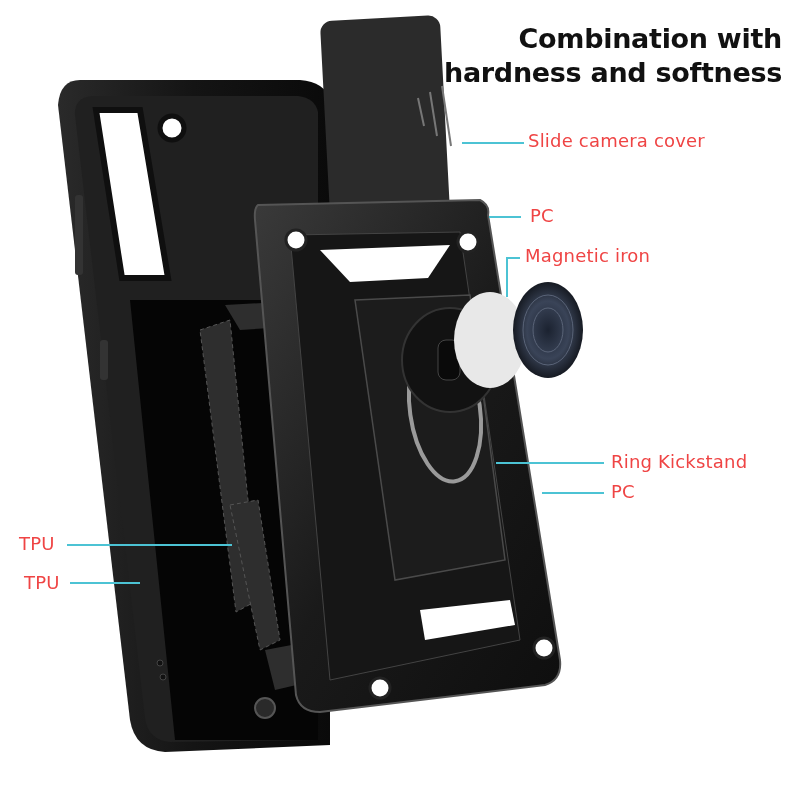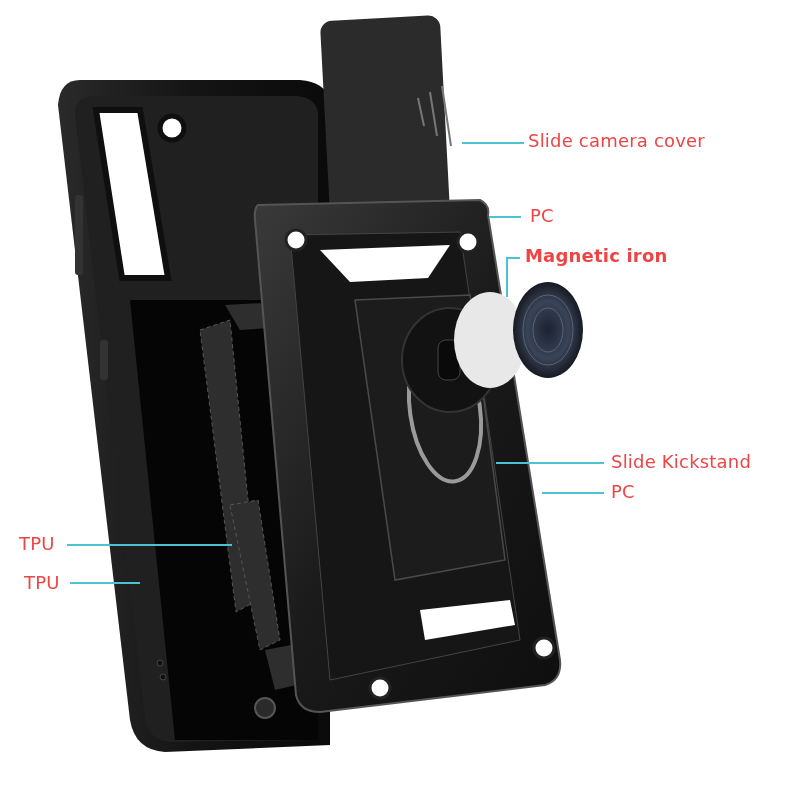--- a/index.html
+++ b/index.html
@@ -97,34 +97,36 @@
   </g>
 
   <g>
     <ellipse cx="548" cy="330" rx="35" ry="48" fill="url(#ironGrad)"></ellipse>
     <ellipse cx="548" cy="330" rx="25" ry="35" fill="none" stroke="#5a6478" stroke-width="1"></ellipse>
     <ellipse cx="548" cy="330" rx="15" ry="22" fill="none" stroke="#5a6478" stroke-width="1"></ellipse>
   </g>
 </svg>
 
 <div class="title">
+  <div>Combination with</div>
+  <div>hardness and softness</div>
 </div>
 
 <div class="line" style="left:462px; top:142px; width:62px;"></div>
 <div class="label" style="left:528px; top:130px;">Slide camera cover</div>
 
 <div class="line" style="left:489px; top:216px; width:32px;"></div>
 <div class="label" style="left:530px; top:205px;">PC</div>
 
 <div class="vline" style="left:506px; top:257px; height:40px;"></div>
 <div class="line" style="left:506px; top:257px; width:14px;"></div>
-<div class="label" style="left:525px; top:245px;font-weight:bold;">Magnetic iron</div>
+<div class="label" style="left:525px; top:245px;">Magnetic iron</div>
 
 <div class="line" style="left:496px; top:462px; width:108px;"></div>
-<div class="label" style="left:611px; top:451px;">Slide Kickstand</div>
+<div class="label" style="left:611px; top:451px;">Ring Kickstand</div>
 
 <div class="line" style="left:542px; top:492px; width:62px;"></div>
 <div class="label" style="left:611px; top:481px;">PC</div>
 
 <div class="label" style="left:19px; top:533px;">TPU</div>
 <div class="line" style="left:67px; top:544px; width:165px;"></div>
 
 <div class="label" style="left:24px; top:572px;">TPU</div>
 <div class="line" style="left:70px; top:582px; width:70px;"></div>
 

